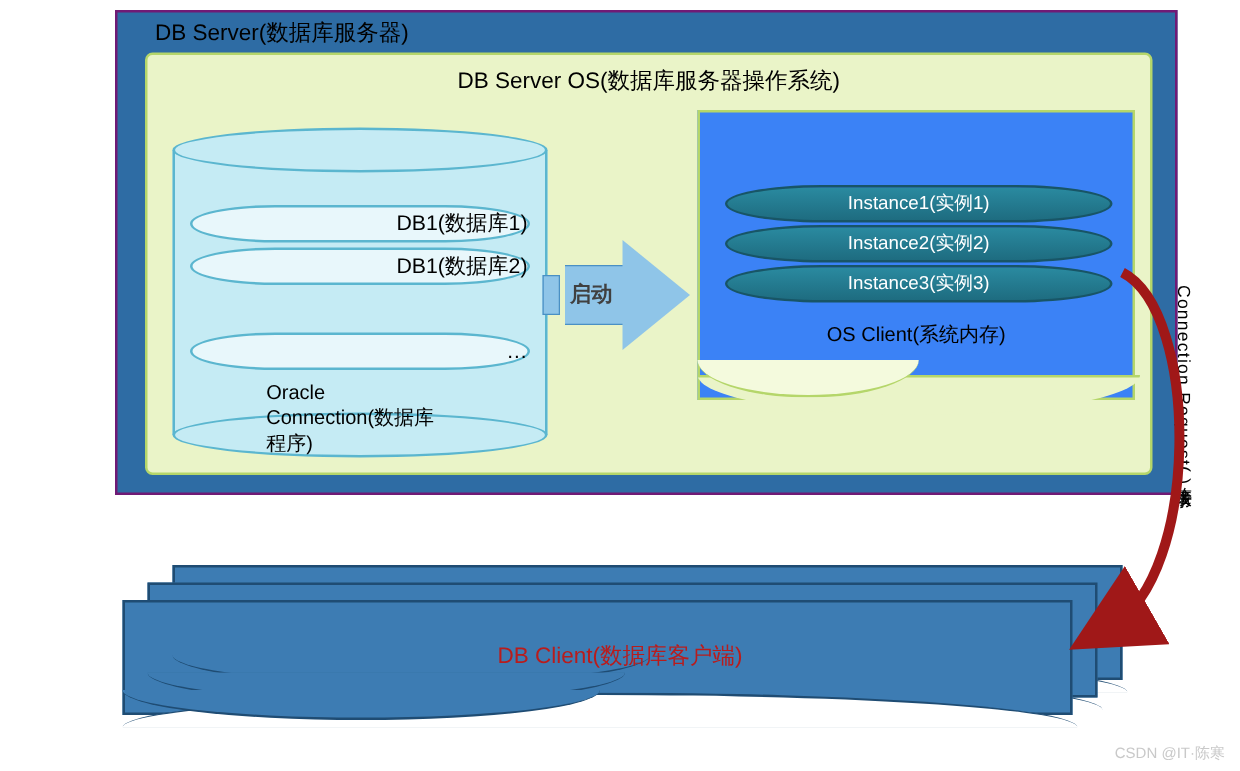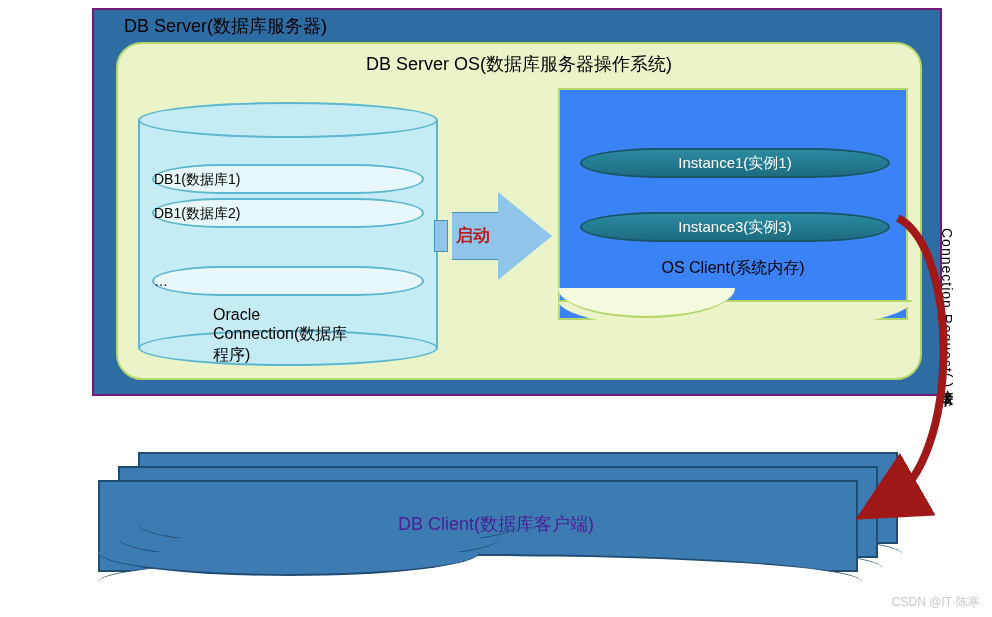--- a/index.html
+++ b/index.html
@@ -22,21 +22,21 @@
     position: absolute;
     left: 30px; top: 4px;
     color: #000; font-size: 18px;
   }
   .db-server-os {
     position: absolute;
     left: 22px; top: 32px;
     width: 806px; height: 338px;
     background: #eaf4c8;
     border: 2px solid #b5d66a;
-    border-radius: 26px;
+    border-radius: 6px;
   }
   .db-server-os-label {
     position: absolute;
     top: 8px; left: 50%; transform: translateX(-50%);
     color: #000; font-size: 18px;
   }
   
   .cylinder {
     position: absolute;
     left: 20px; top: 58px;
@@ -67,23 +67,23 @@
     border: 2px solid #5bb6cf;
     border-radius: 50%;
   }
   .db-row {
     position: absolute;
     left: 14px;
     width: 272px; height: 30px;
     background: #e8f7fb;
     border: 2px solid #5bb6cf;
     border-radius: 50% / 100%;
-    text-align: left;
+    text-align: right;
     line-height: 26px;
-    font-size: 14px;
+    font-size: 17px;
     color: #000;
     z-index: 3;
   }
   .db-row.r1 { top: 62px; }
   .db-row.r2 { top: 96px; }
   .db-row.r3 { top: 130px; }
   .db-row.r4 { top: 164px; }
   .cyl-label {
     position: absolute;
     top: 204px; left: 50%; transform: translateX(-50%);
@@ -116,21 +116,21 @@
     position: absolute;
     left: 64px; top: 0;
     width: 0; height: 0;
     border-top: 44px solid transparent;
     border-bottom: 44px solid transparent;
     border-left: 54px solid #8fc5e8;
   }
   .arrow-text {
     position: absolute;
     left: 22px; top: 32px;
-    color: #b91c1c; font-size: 17px; font-weight: bold;
+    color: #404040; font-size: 17px; font-weight: bold;
     z-index: 6;
   }
   
   .os-memory {
     position: absolute;
     left: 440px; top: 44px;
     width: 350px; height: 232px;
     background: #3b82f6;
     border: 2px solid #b5d66a;
   }
@@ -202,21 +202,21 @@
     border-bottom: 2px solid #1f4c73;
     border-radius: 0 0 50% 50% / 0 0 100% 100%;
     z-index: 2;
   }
   .cw1 { left: 40px; top: 0; }
   .cw2 { left: 20px; top: 14px; }
   .cw3 { left: 0; top: 28px; }
   .client-label {
     position: absolute;
     left: 300px; top: 60px;
-    font-size: 18px; color: #4c1d95;
+    font-size: 18px; color: #b91c1c;
     z-index: 10;
   }
   
   .conn-svg {
     position: absolute;
     left: 0; top: 0;
     width: 992px; height: 617px;
     pointer-events: none;
     z-index: 20;
   }
@@ -259,20 +259,21 @@
 
     <div class="arrow-wrap">
       <div class="arrow-tail"></div>
       <div class="arrow-body"></div>
       <div class="arrow-head"></div>
       <div class="arrow-text">启动</div>
     </div>
 
     <div class="os-memory">
       <div class="instance i1">Instance1(实例1)</div>
+      <div class="instance i2">Instance2(实例2)</div>
       <div class="instance i3">Instance3(实例3)</div>
       <div class="os-memory-label">OS Client(系统内存)</div>
       <div class="wave-bottom"></div>
     </div>
   </div>
 </div>
 
 <svg class="conn-svg">
   <defs>
     <marker id="arrowhead" markerWidth="9" markerHeight="9" refX="4" refY="4.5" orient="auto">

